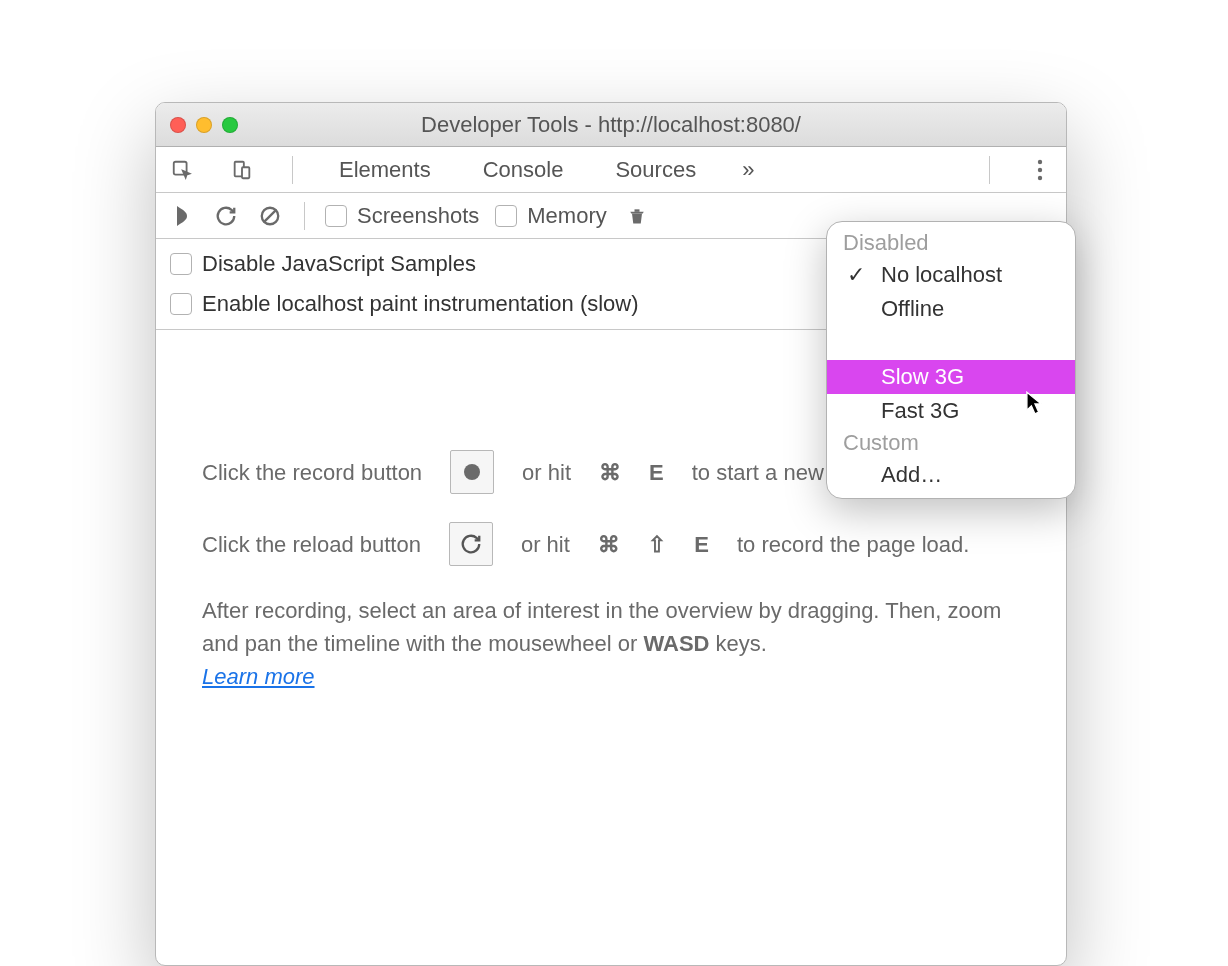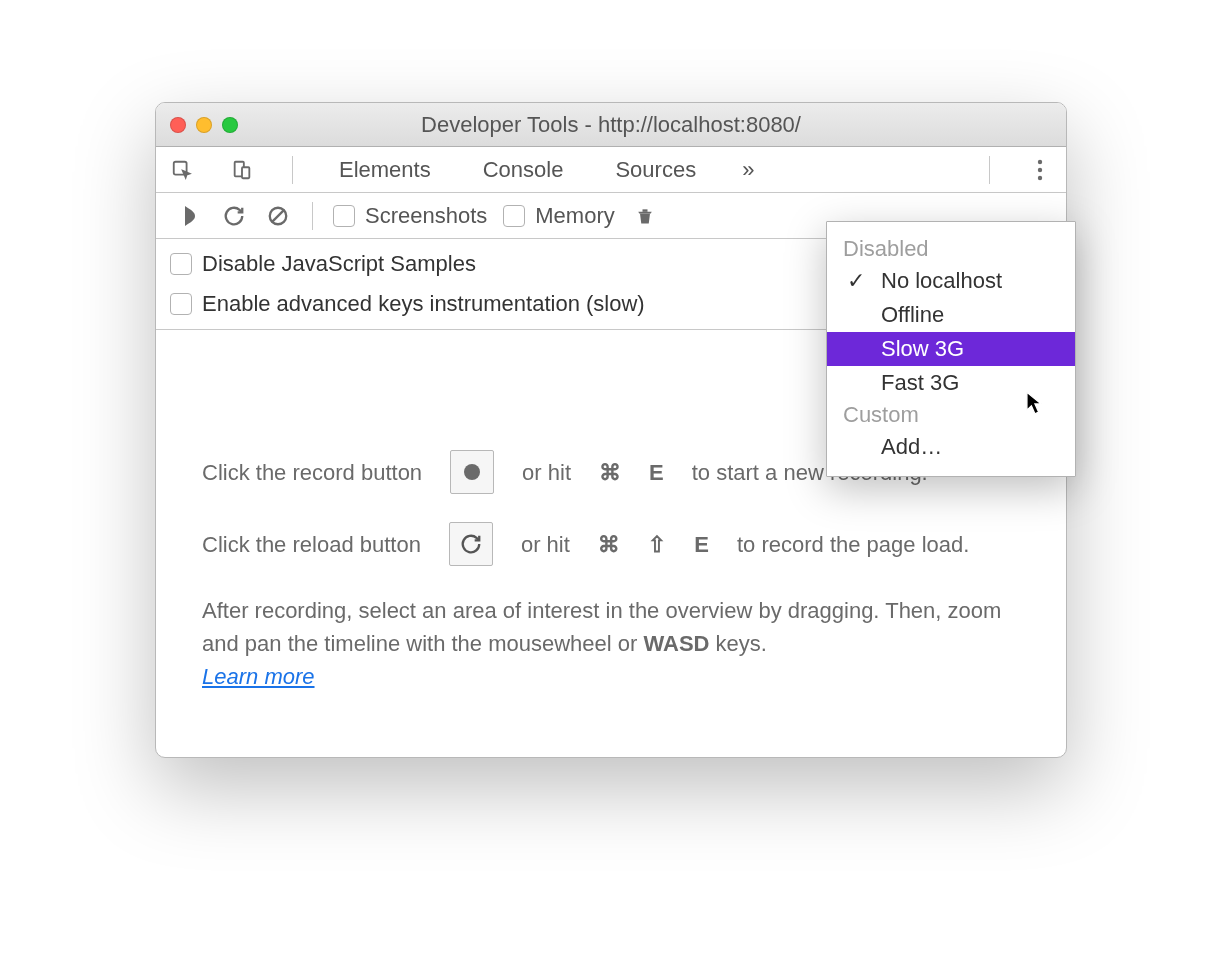--- a/index.html
+++ b/index.html
@@ -10,21 +10,21 @@
     width: 1228px;
     height: 966px;
     position: relative;
     color: #222;
   }
   .window {
     position: absolute;
     left: 155px;
     top: 102px;
     width: 912px;
-    height: 656px;
+    height: 864px;
     background: #fff;
     border: 1px solid #b8b8b8;
     border-radius: 10px;
     box-shadow: 0 30px 80px rgba(0,0,0,0.25);
     overflow: visible;
   }
   .titlebar {
     height: 44px;
     background: linear-gradient(#ececec,#dcdcdc);
     border-bottom: 1px solid #b0b0b0;
@@ -58,21 +58,21 @@
   }
   .spacer{flex:1}
   .icon-btn { display:flex; align-items:center; justify-content:center; width:28px; height:28px; color:#6a6a6a; cursor:pointer; }
   .vdiv { width:1px; height:28px; background:#c8c8c8; margin: 0 4px; }
 
   .toolbar {
     height: 46px;
     display:flex;
     align-items:center;
     border-bottom: 1px solid #c8c8c8;
-    padding: 0 20px;
+    padding: 0 12px;
     font-size: 22px;
     color:#555;
     gap: 16px;
   }
   .chk {
     width:22px; height:22px; border:1px solid #b2b2b2; border-radius:4px; background:#fff; display:inline-block;
   }
   .cb-row { display:flex; align-items:center; gap:10px; }
 
   .settings {
@@ -102,30 +102,30 @@
   .link { color:#1a73e8; text-decoration: underline; font-style: italic; }
 
   
   .dropdown {
     position:absolute;
     right:-10px;
     top:118px;
     width:250px;
     background:#fff;
     border:1px solid #b2b2b2;
-    border-radius:1px;
+    border-radius:16px;
     box-shadow: 0 12px 40px rgba(0,0,0,0.25);
     font-size:22px;
     color:#333;
-    padding: 12px 0;
+    padding: 6px 0;
     z-index: 10;
   }
   .dd-section { color:#9e9e9e; padding: 2px 16px; }
   .dd-item { padding: 4px 16px 4px 54px; position:relative; cursor:pointer; }
-  .dd-item.selected { background:#6d28d9; color:#fff; }
+  .dd-item.selected { background:#d946ef; color:#fff;margin-top:34px; }
   .dd-item .check { position:absolute; left:20px; }
 
   .cursor {
     position:absolute;
     right:22px;
     top:288px;
     width:18px; height:26px;
     z-index: 20;
     pointer-events:none;
   }
@@ -223,21 +223,21 @@
         <span class="chk"></span>
         <span>Disable JavaScript Samples</span>
       </label>
       <div class="right">
         <span>Network:</span>
       </div>
     </div>
     <div class="settings-row">
       <label class="cb-row">
         <span class="chk"></span>
-        <span>Enable advanced keys instrumentation (slow)</span>
+        <span>Enable localhost paint instrumentation (slow)</span>
       </label>
       <div class="right">
         <span>CPU:</span>
         <span>N</span>
       </div>
     </div>
   </div>
 
   <div class="instructions">
     <div class="line">

